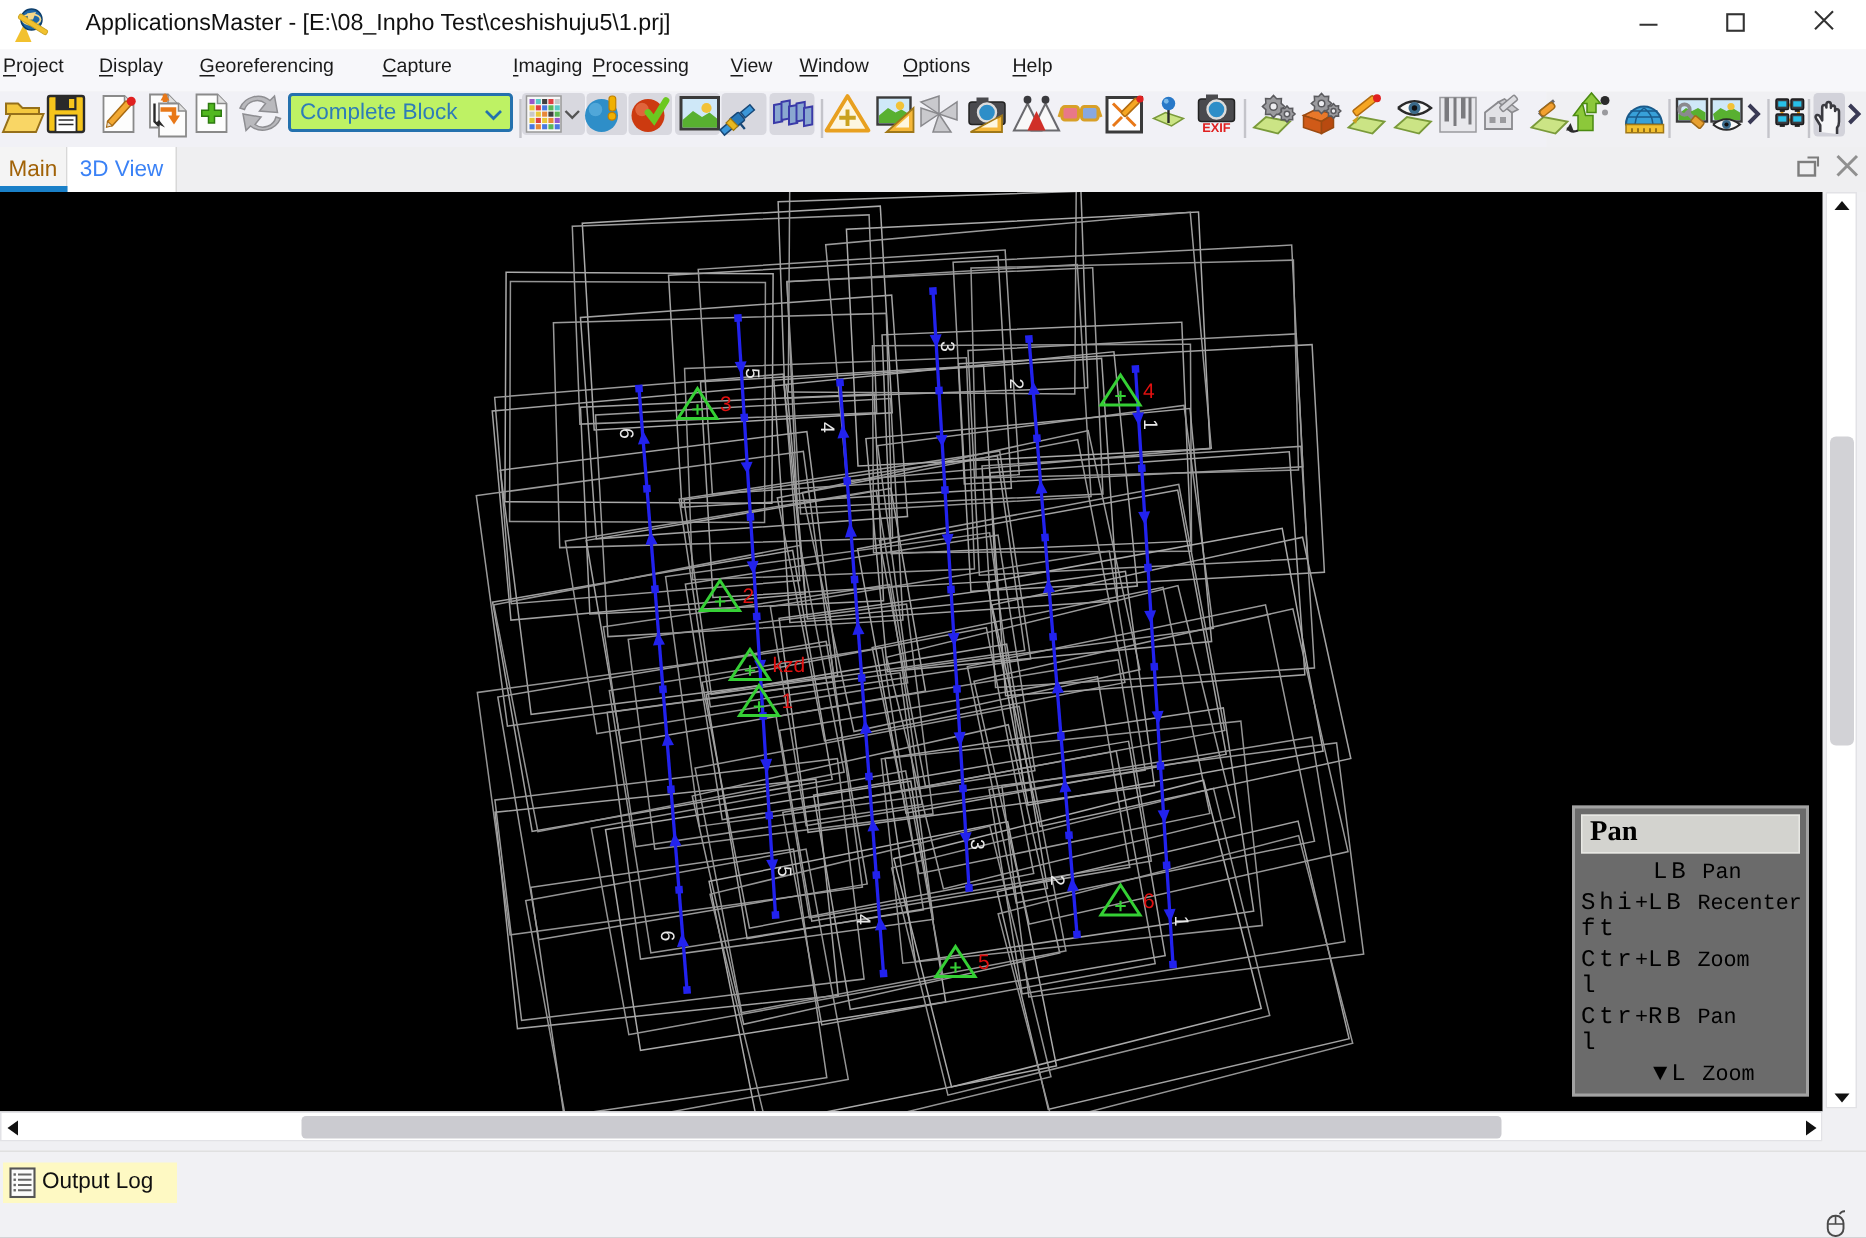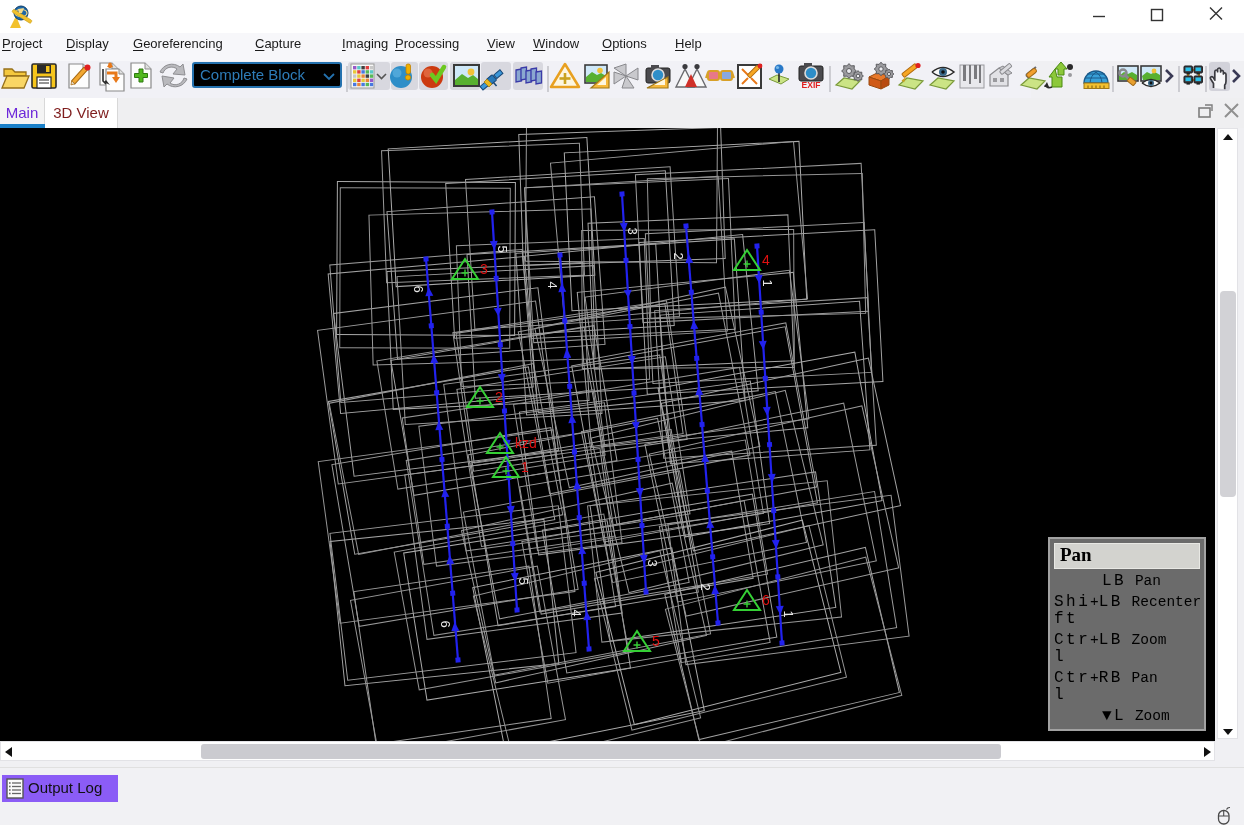--- a/index.html
+++ b/index.html
@@ -10,37 +10,38 @@
 .menubar u{text-decoration:underline;text-underline-offset:2px}
 .toolbar{position:absolute;left:0;top:61px;width:1031px;height:37px;background:#f1f1f6}
 .tabbar{position:absolute;left:0;top:98px;width:1244px;height:30px;background:#efeff1}
 .tab{position:absolute;top:0;height:30px;font-size:15px;text-align:center}
 .canvas{position:absolute;left:0;top:128px;width:1215px;height:613px;background:#000}
 .vscroll{position:absolute;left:1217px;top:128px;width:21px;height:611px;background:#ffffff;border:1px solid #e2e2e6}
 .vthumb{position:absolute;left:2px;top:162px;width:16px;height:206px;background:#d2d2d6;border-radius:4px}
 .hscroll{position:absolute;left:0px;top:741px;width:1215px;height:20px;background:#ffffff;border:1px solid #e2e2e6}
 .hthumb{position:absolute;left:200px;top:2px;width:800px;height:15px;background:#cbcbd0;border-radius:3px}
 .statusbar{position:absolute;left:0;top:767px;width:1244px;height:58px;background:#f1f1f4;border-top:1px solid #e0e0e0}
-.outlog{position:absolute;left:2px;top:7px;width:116px;height:27px;background:#8b5cf6;font-size:15px;color:#111}
+.outlog{position:absolute;left:2px;top:7px;width:116px;height:27px;background:#fef9c3;font-size:15px;color:#111}
 .coords{position:absolute;right:36px;top:40px;font-size:16px;color:#222}
 .panbox{position:absolute;left:1048px;top:409px;width:158px;height:194px;background:#6b6b6b;border:2px solid #a2a2a2;font-family:"Liberation Mono",monospace}
 .pantitle{position:absolute;left:4px;top:4px;right:4px;height:26px;background:#d3d3cf;border:1px solid #e8e8e4;color:#000;font-family:"Liberation Serif",serif;font-weight:bold;font-size:19px;padding-left:5px}
 .panrow{position:absolute;color:#000;white-space:pre}
 .key{font-weight:normal;font-size:16px;letter-spacing:2.5px}
 .act{font-size:14.5px}
 </style></head><body>
 <div class="titlebar">
   <svg style="position:absolute;left:8px;top:4px" width="26" height="26" viewBox="0 0 26 26">
       <polygon points="2,24 13,24 8,12" fill="#f2c12e"></polygon>
       <circle cx="13" cy="9" r="7" fill="#1c67a8"></circle>
       <circle cx="13" cy="9" r="7" fill="none" stroke="#0d3e6b" stroke-width="1"></circle>
       <path d="M7,9 a6,3.5 0 0 1 12 0 a6,3.5 0 0 1 -12 0" fill="none" stroke="#f5d98a" stroke-width="1.2"></path>
       <rect x="3" y="10" width="22" height="3.4" rx="1.2" transform="rotate(32 13 12)" fill="#f2c12e" stroke="#caa21f" stroke-width="0.6"></rect>
       <polygon points="10,5 16,4 14,9 11,9" fill="#f5d98a"></polygon>
     </svg>
+  <div class="title-text">ApplicationsMaster - [E:\08_Inpho Test\ceshishuju5\1.prj]</div>
   <svg class="wbtn" style="left:1076px" width="46" height="33">
       <line x1="17" y1="16.5" x2="29" y2="16.5" stroke="#333" stroke-width="1.4"></line>
     </svg>
   <svg class="wbtn" style="left:1134px" width="46" height="33">
       <rect x="17.5" y="9.5" width="11" height="11" fill="none" stroke="#333" stroke-width="1.4"></rect>
     </svg>
   <svg class="wbtn" style="left:1192px" width="46" height="33">
       <path d="M18 7.5 L30 19.5 M30 7.5 L18 19.5" stroke="#333" stroke-width="1.4"></path>
     </svg>
 </div>
@@ -291,30 +292,30 @@
       <rect x="1194" y="15" width="8.4" height="7" rx="1" fill="#3c3c40" stroke="#1a1a1c" stroke-width="1"></rect>
       <rect x="1195.5" y="16.5" width="5.4" height="3.6" fill="#28c0e8"></rect>
       <rect x="1196.5" y="22" width="3.4" height="1.6" fill="#222"></rect>
       <line x1="1206" y1="5" x2="1206" y2="31" stroke="#c4c4ca" stroke-width="1.6"></line>
       <rect x="1209" y="1" width="21" height="29" rx="3" fill="#d2d2da"></rect>
       <g transform="translate(1210,3)">
         <path d="M3.5 24 v-4.5 l-2.8 -4.5 q-0.9 -1.7 0.7 -2.3 q1.3 -0.4 2.1 1.2 l1.3 2.3 v-8.5 q0 -1.7 1.4 -1.7 q1.4 0 1.4 1.7 v-2 q0 -1.7 1.5 -1.7 q1.5 0 1.5 1.9 v2 q0 -1.5 1.4 -1.5 q1.4 0 1.4 1.7 v1.9 q0 -1.2 1.3 -1.2 q1.3 0 1.3 1.7 v6.7 q0 2.6 -1.3 3.9 v4.2" fill="#f6f6f8" stroke="#3a3a40" stroke-width="1.7" stroke-linejoin="round"></path>
       </g>
       <path d="M1233 9 l6 6 l-6 6" fill="none" stroke="#3a3a55" stroke-width="2.6"></path>
     </svg>
-<div style="position:absolute;left:192px;top:1px;width:150px;height:26px;background:#000000;border:2px solid #2471ae;border-radius:3px">
+<div style="position:absolute;left:192px;top:1px;width:150px;height:26px;background:#bef264;border:2px solid #2471ae;border-radius:3px">
       <span style="position:absolute;left:6px;top:2px;font-size:15px;color:#2e7cb8">Complete Block</span>
       <svg style="position:absolute;right:4px;top:8px" width="14" height="10">
         <path d="M2 2 l5 5 l5 -5" fill="none" stroke="#2471ae" stroke-width="1.8"></path>
       </svg>
     </div>
   </div>
 <div class="tabbar">
-  <div class="tab" style="left:0;width:45px;background:#f4f4f4;color:#6d28d9;border-right:1px solid #d8d8d8"><span style="position:relative;top:6px">Main</span></div>
-  <div class="tab" style="left:45px;width:73px;background:#ffffff;color:#7f1d1d;border-right:1px solid #d8d8d8"><span style="position:relative;top:6px">3D View</span></div>
+  <div class="tab" style="left:0;width:45px;background:#f4f4f4;color:#a16207;border-right:1px solid #d8d8d8"><span style="position:relative;top:6px">Main</span></div>
+  <div class="tab" style="left:45px;width:73px;background:#ffffff;color:#3b82f6;border-right:1px solid #d8d8d8"><span style="position:relative;top:6px">3D View</span></div>
   <div style="position:absolute;left:0;top:26px;width:45px;height:4px;background:#1a80c8"></div>
   <svg style="position:absolute;left:1196px;top:103px;top:3px" width="48" height="22">
       <g stroke="#7d7d7d" fill="none" stroke-width="1.6">
         <rect x="3" y="7" width="11" height="9"></rect>
         <path d="M9 4 h7 v6" stroke-width="1.4"></path>
       </g>
       <g stroke="#909090" stroke-width="2">
         <path d="M29 3 L42 16 M42 3 L29 16"></path>
       </g>
     </svg>

